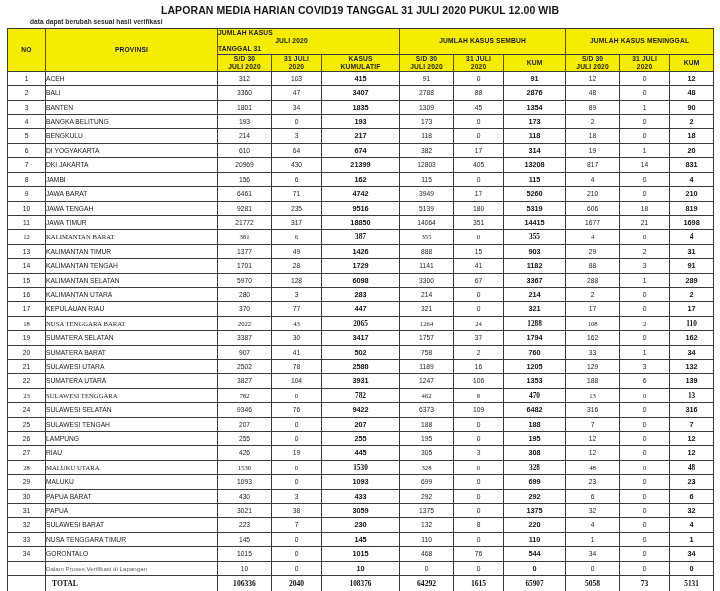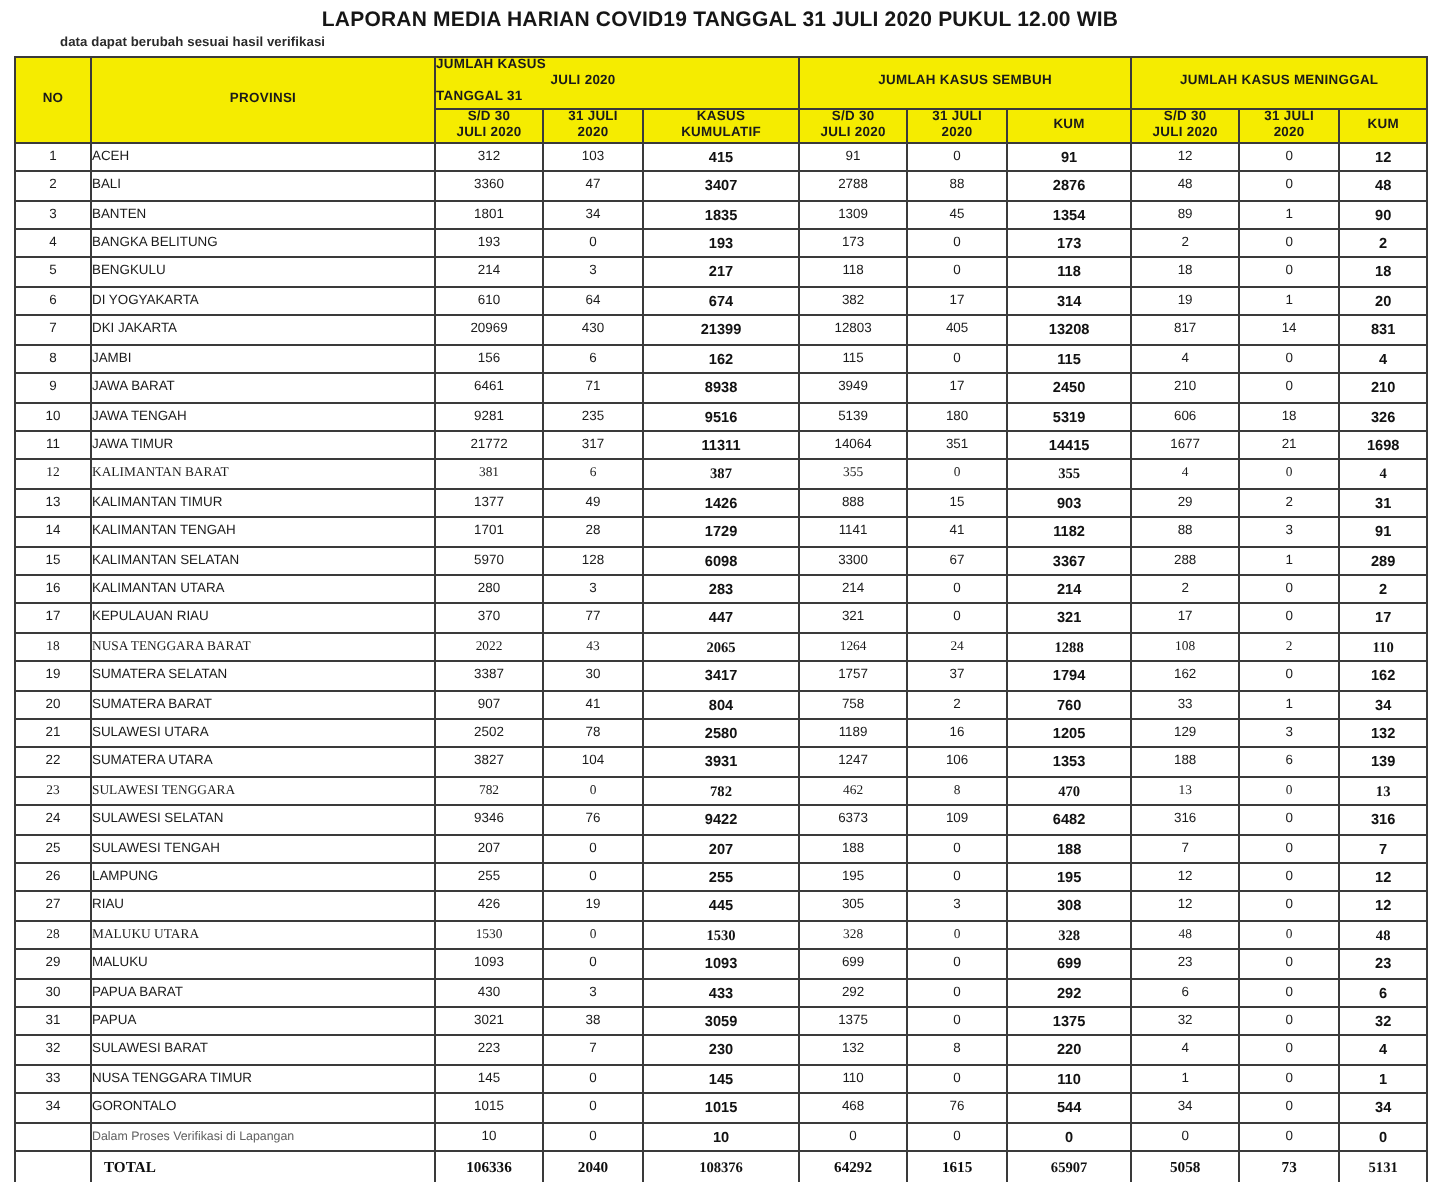--- a/index.html
+++ b/index.html
@@ -254,47 +254,47 @@
           <td class="num kum">115</td>
           <td class="num">4</td>
           <td class="num">0</td>
           <td class="num kum">4</td>
         </tr>
         <tr>
           <td class="c-no">9</td>
           <td class="c-prov">JAWA BARAT</td>
           <td class="num">6461</td>
           <td class="num">71</td>
-          <td class="num kum">8938</td>
+          <td class="num kum">4742</td>
           <td class="num">3949</td>
           <td class="num">17</td>
-          <td class="num kum">2450</td>
+          <td class="num kum">5260</td>
           <td class="num">210</td>
           <td class="num">0</td>
           <td class="num kum">210</td>
         </tr>
         <tr>
           <td class="c-no">10</td>
           <td class="c-prov">JAWA TENGAH</td>
           <td class="num">9281</td>
           <td class="num">235</td>
           <td class="num kum">9516</td>
           <td class="num">5139</td>
           <td class="num">180</td>
           <td class="num kum">5319</td>
           <td class="num">606</td>
           <td class="num">18</td>
-          <td class="num kum">326</td>
+          <td class="num kum">819</td>
         </tr>
         <tr>
           <td class="c-no">11</td>
           <td class="c-prov">JAWA TIMUR</td>
           <td class="num">21772</td>
           <td class="num">317</td>
-          <td class="num kum">11311</td>
+          <td class="num kum">18850</td>
           <td class="num">14064</td>
           <td class="num">351</td>
           <td class="num kum">14415</td>
           <td class="num">1677</td>
           <td class="num">21</td>
           <td class="num kum">1698</td>
         </tr>
         <tr class="sep-top">
           <td class="c-no">12</td>
           <td class="c-prov">KALIMANTAN BARAT</td>
@@ -397,21 +397,21 @@
           <td class="num kum">1794</td>
           <td class="num">162</td>
           <td class="num">0</td>
           <td class="num kum">162</td>
         </tr>
         <tr>
           <td class="c-no">20</td>
           <td class="c-prov">SUMATERA BARAT</td>
           <td class="num">907</td>
           <td class="num">41</td>
-          <td class="num kum">804</td>
+          <td class="num kum">502</td>
           <td class="num">758</td>
           <td class="num">2</td>
           <td class="num kum">760</td>
           <td class="num">33</td>
           <td class="num">1</td>
           <td class="num kum">34</td>
         </tr>
         <tr>
           <td class="c-no">21</td>
           <td class="c-prov">SULAWESI UTARA</td>

